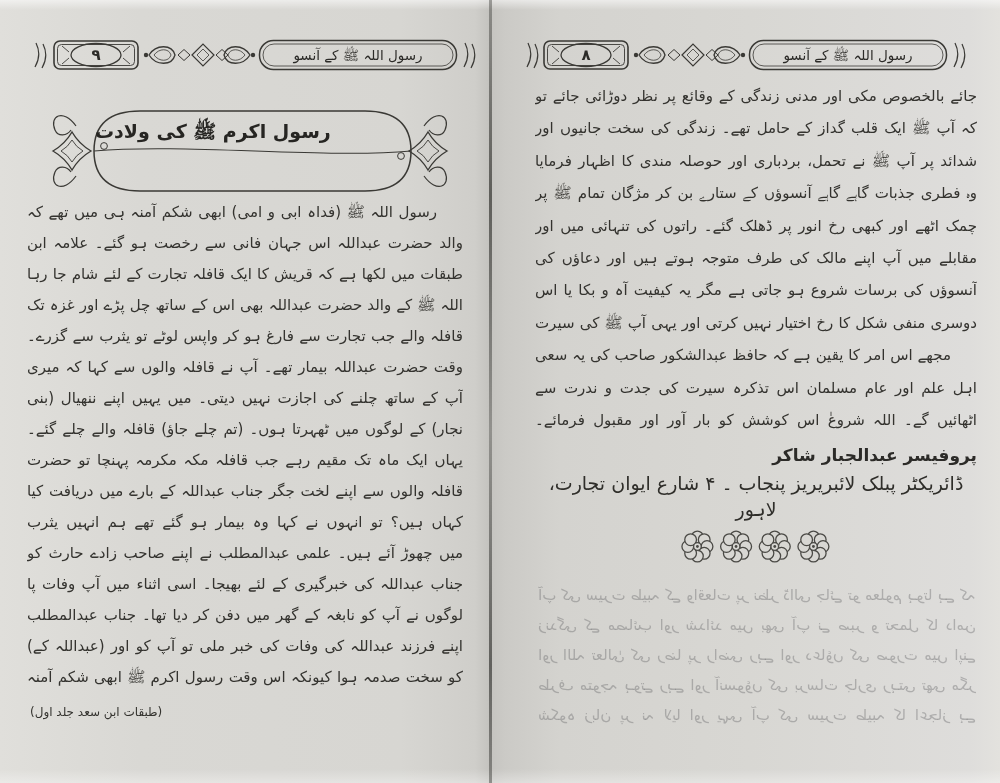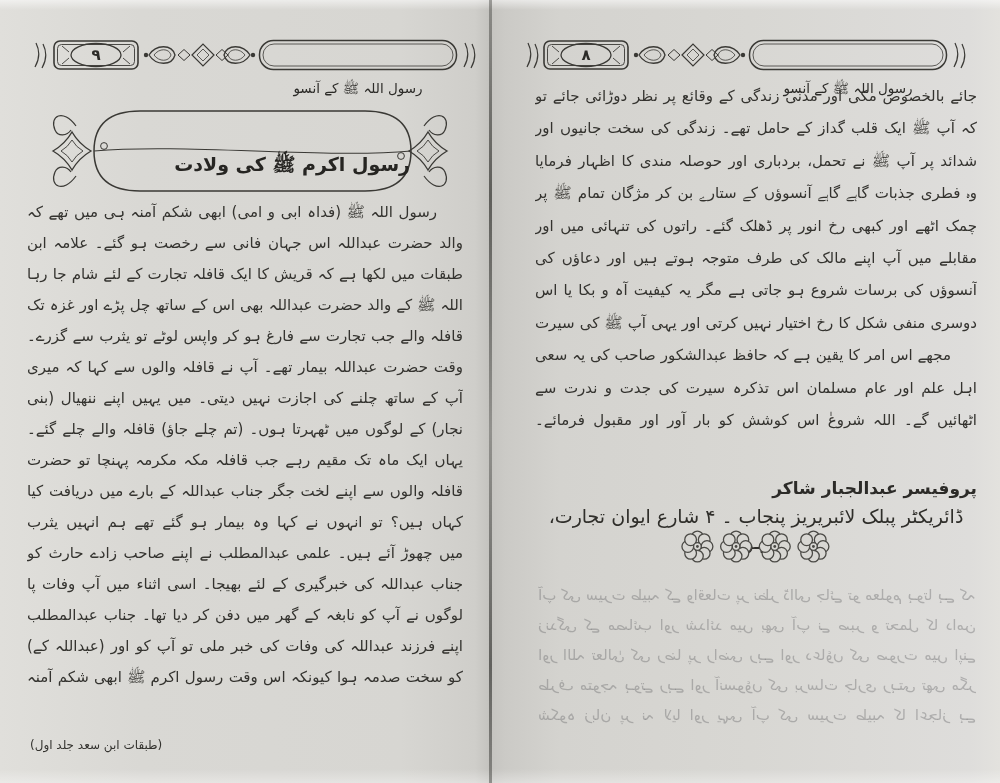--- a/index.html
+++ b/index.html
@@ -8,28 +8,28 @@
     background:
       linear-gradient(90deg,#e0dfdb 0%,#d9d8d4 14%,#d7d6d2 40%,#cfceca 47.5%,#c4c3bf 48.9%,#cbcac6 50.5%,#d4d3cf 56%,#d8d7d3 75%,#dedddb 97%,#e3e2de 100%);
   }
   .scan::before{content:"";position:absolute;inset:0;pointer-events:none;
     background:linear-gradient(180deg,rgba(255,255,255,.55) 0,rgba(255,255,255,0) 10px),
                linear-gradient(0deg,rgba(255,255,255,.35) 0,rgba(255,255,255,0) 14px),
                radial-gradient(ellipse 130% 105% at 50% 50%,rgba(0,0,0,0) 62%,rgba(255,255,255,.30) 100%);}
   .gutter{position:absolute;left:489px;top:0;width:3px;height:783px;filter:blur(.4px);
     background:linear-gradient(180deg,rgba(70,70,66,.45),rgba(60,60,56,.75) 25%,rgba(70,70,66,.4) 55%,rgba(55,55,52,.7) 85%,rgba(70,70,66,.5));}
   .abs{position:absolute;}
-  .rtl{direction:rtl;unicode-bidi:plaintext;margin-top:33px;}
+  .rtl{direction:rtl;unicode-bidi:plaintext;}
   .bline{height:31px;line-height:31px;font-size:15px;color:#34332f;
     text-align:justify;text-align-last:justify;direction:rtl;overflow:hidden;}
   .rline{height:32.4px;line-height:32.4px;}
   .indent{padding-right:26px;}
   .hdr-num{line-height:34px;text-align:center;font-size:15px;font-weight:bold;color:#2c2b28;}
   .hdr-title{line-height:32px;text-align:center;font-size:13.5px;color:#2c2b28;}
-  .sec-line{text-align:right;font-weight:bold;font-size:19px;color:#262522;height:38px;line-height:38px;}
+  .sec-line{text-align:left;font-weight:bold;font-size:19px;color:#262522;height:38px;line-height:38px;}
   .cite{font-size:12px;color:#34332f;}
   .sig{text-align:right;font-weight:bold;font-size:17px;color:#2c2b28;height:28px;line-height:28px;}
   .addr{text-align:center;font-size:19px;color:#2f2e2a;height:26px;line-height:26px;}
   .ghostwrap{transform:scaleX(-1);filter:blur(.7px);}
   .gline{height:30px;line-height:30px;font-size:15px;color:rgba(96,96,100,.38);
     text-align:justify;text-align-last:justify;direction:rtl;overflow:hidden;}
   svg{display:block;}
   .orn{stroke:#3a3935;fill:none;}
 </style>
 </head>

